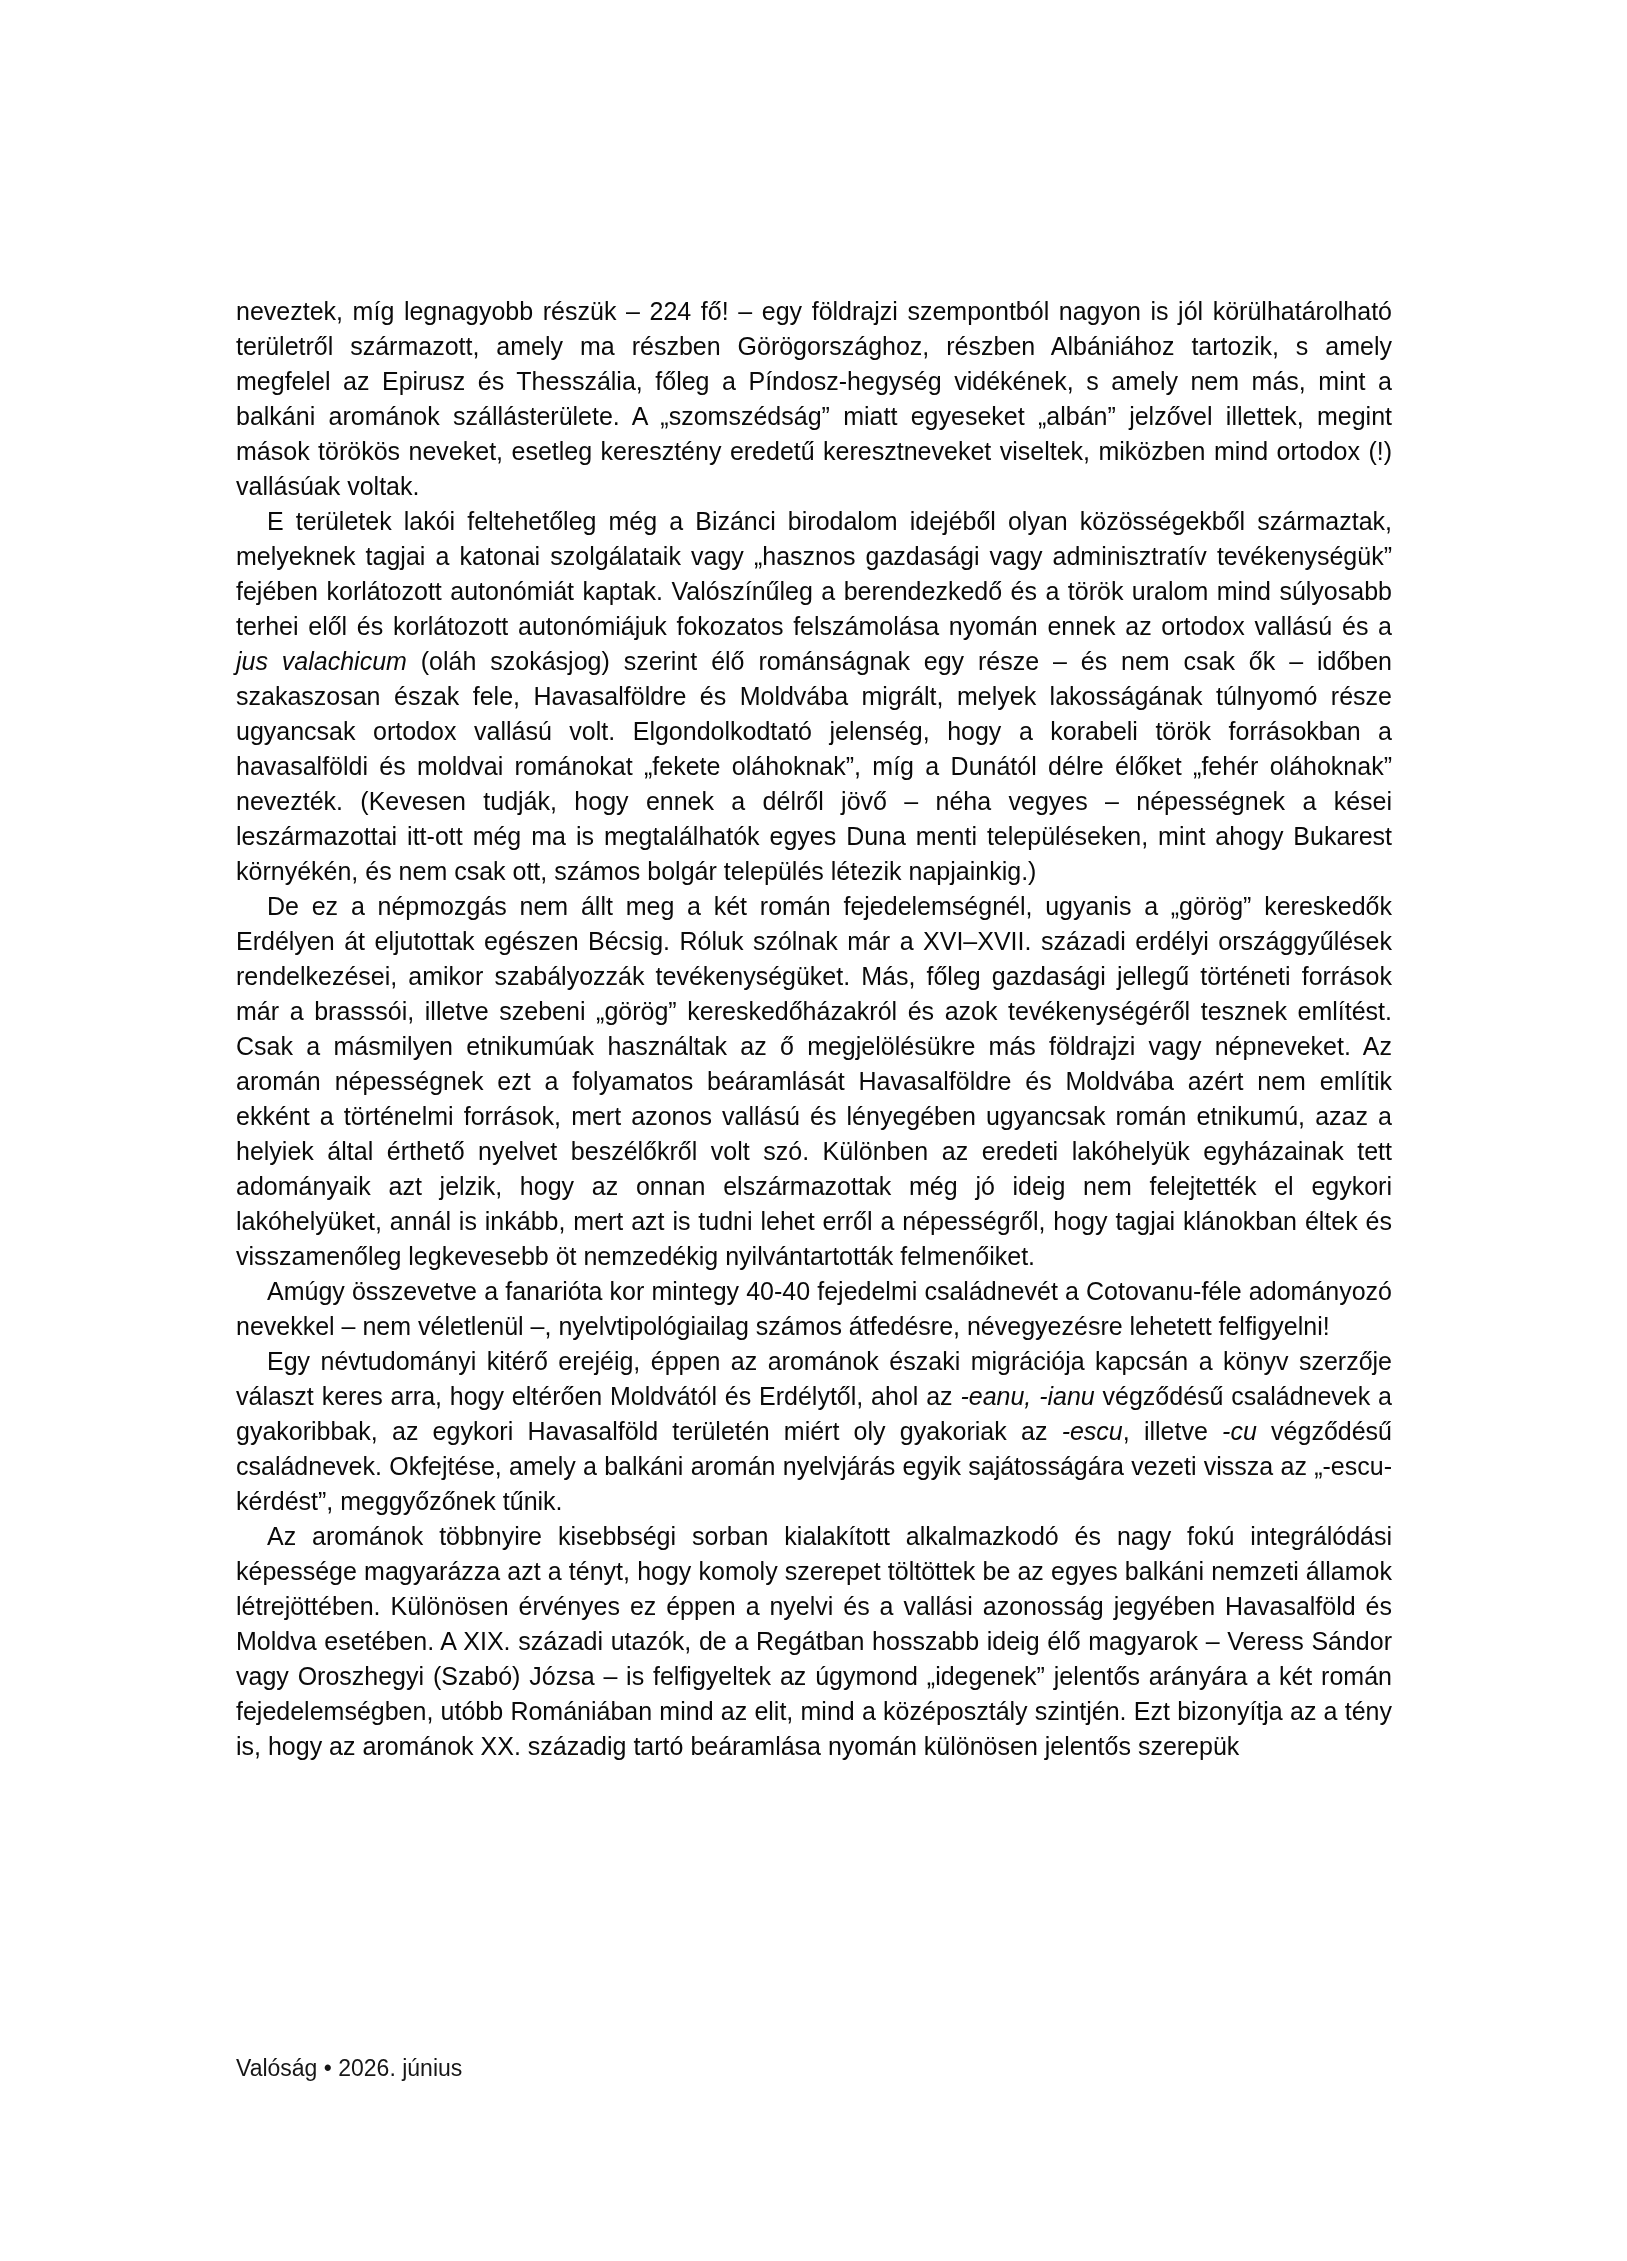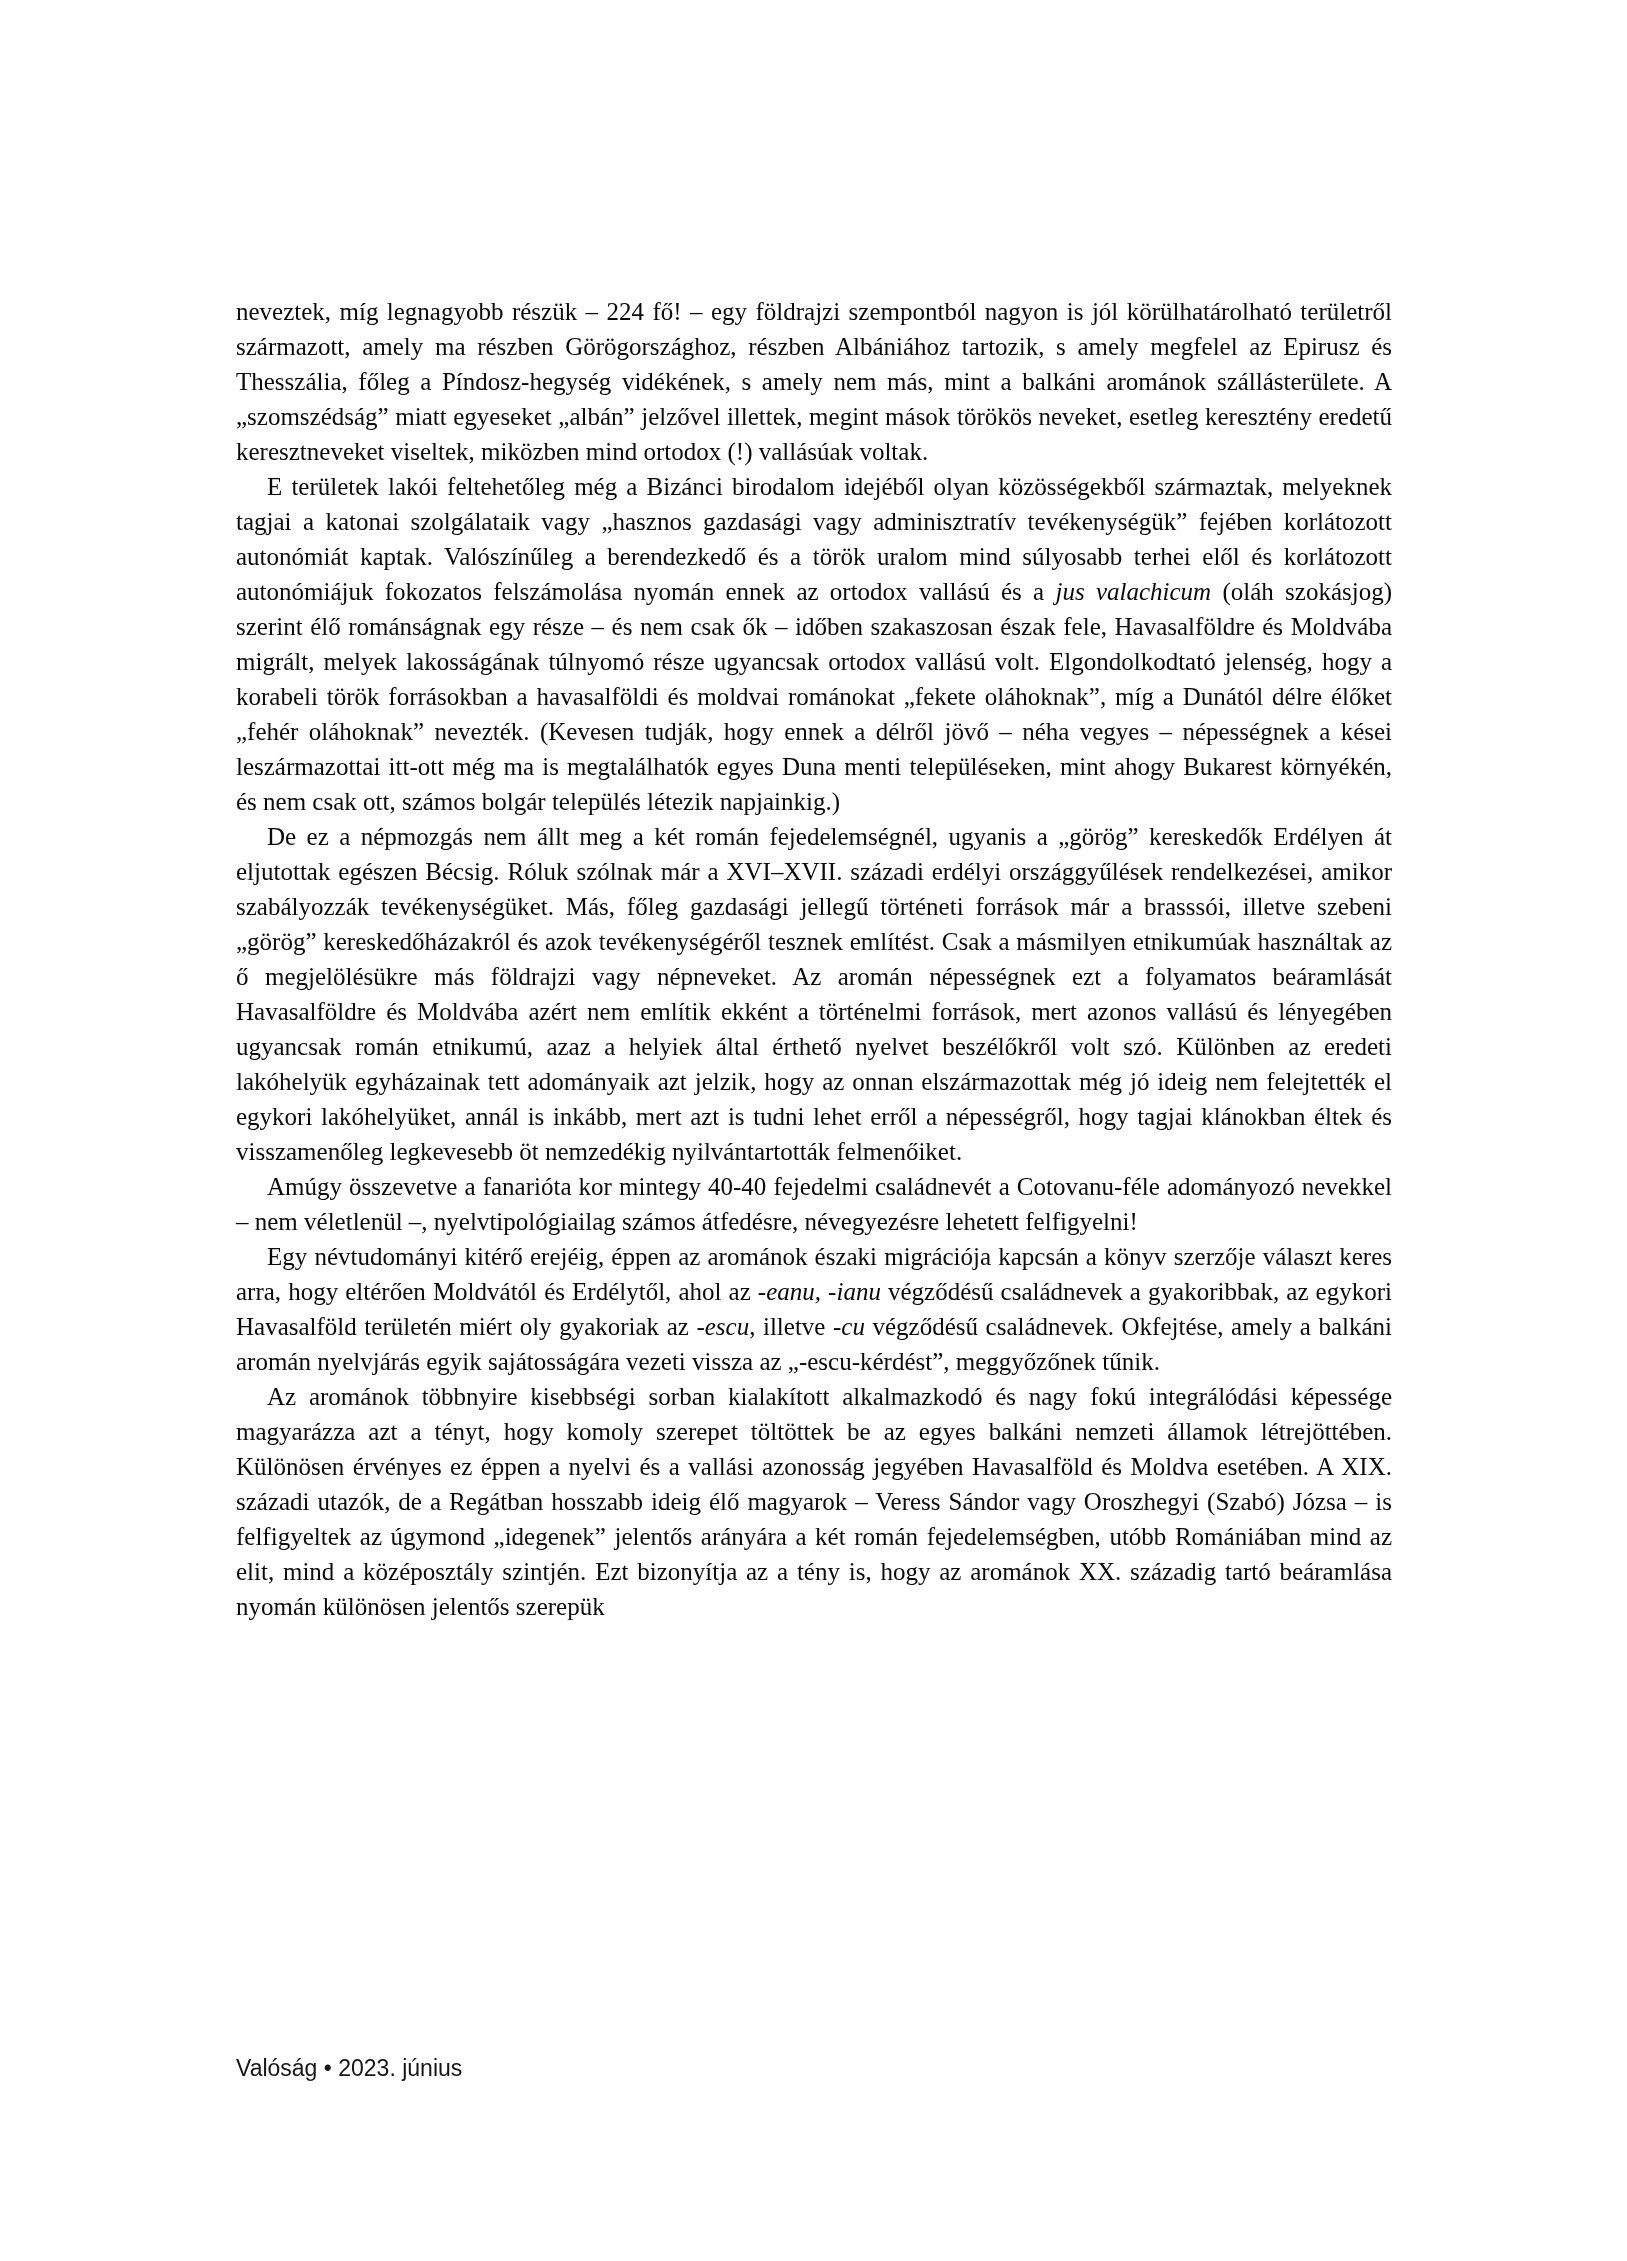--- a/index.html
+++ b/index.html
@@ -31,21 +31,21 @@
   .running-title {
     transform: scaleX(0.87);
     transform-origin: left center;
     letter-spacing: 0.2px;
   }
   .body-text {
     position: absolute;
     left: 236px;
     top: 294px;
     width: 1156px;
-    font-family: Liberation Serif, serif;
+    font-family: Liberation Sans, sans-serif;
     font-size: 25px;
     line-height: 35px;
     color: #0a0a0a;
     text-align: justify;
     hyphens: auto;
     -webkit-hyphens: auto;
   }
   .para {
     margin: 0;
     text-align: justify;
@@ -75,16 +75,16 @@
   <div class="body-text">
       <p class="para"><span>neveztek, míg legnagyobb részük – 224 fő! – egy földrajzi szempontból nagyon is jól körülhatárolható területről származott, amely ma részben Görögországhoz, részben Albániához tartozik, s amely megfelel az Epirusz és Thesszália, főleg a Píndosz-hegység vidékének, s amely nem más, mint a balkáni arománok szállásterülete. A „szomszédság” miatt egyeseket „albán” jelzővel illettek, megint mások törökös neveket, esetleg keresztény eredetű keresztneveket viseltek, miközben mind ortodox (!) vallásúak voltak.</span></p>
       <p class="para indent"><span>E területek lakói feltehetőleg még a Bizánci birodalom idejéből olyan közösségekből származtak, melyeknek tagjai a katonai szolgálataik vagy „hasznos gazdasági vagy adminisztratív tevékenységük” fejében korlátozott autonómiát kaptak. Valószínűleg a berendezkedő és a török uralom mind súlyosabb terhei elől és korlátozott autonómiájuk fokozatos felszámolása nyomán ennek az ortodox vallású és a </span><em>jus valachicum</em><span> (oláh szokásjog) szerint élő románságnak egy része – és nem csak ők – időben szakaszosan észak fele, Havasalföldre és Moldvába migrált, melyek lakosságának túlnyomó része ugyancsak ortodox vallású volt. Elgondolkodtató jelenség, hogy a korabeli török forrásokban a havasalföldi és moldvai románokat „fekete oláhoknak”, míg a Dunától délre élőket „fehér oláhoknak” nevezték. (Kevesen tudják, hogy ennek a délről jövő – néha vegyes – népességnek a kései leszármazottai itt-ott még ma is megtalálhatók egyes Duna menti településeken, mint ahogy Bukarest környékén, és nem csak ott, számos bolgár település létezik napjainkig.)</span></p>
       <p class="para indent"><span>De ez a népmozgás nem állt meg a két román fejedelemségnél, ugyanis a „görög” kereskedők Erdélyen át eljutottak egészen Bécsig. Róluk szólnak már a XVI–XVII. századi erdélyi országgyűlések rendelkezései, amikor szabályozzák tevékenységüket. Más, főleg gazdasági jellegű történeti források már a brasssói, illetve szebeni „görög” kereskedőházakról és azok tevékenységéről tesznek említést. Csak a másmilyen etnikumúak használtak az ő megjelölésükre más földrajzi vagy népneveket. Az aromán népességnek ezt a folyamatos beáramlását Havasalföldre és Moldvába azért nem említik ekként a történelmi források, mert azonos vallású és lényegében ugyancsak román etnikumú, azaz a helyiek által érthető nyelvet beszélőkről volt szó. Különben az eredeti lakóhelyük egyházainak tett adományaik azt jelzik, hogy az onnan elszármazottak még jó ideig nem felejtették el egykori lakóhelyüket, annál is inkább, mert azt is tudni lehet erről a népességről, hogy tagjai klánokban éltek és visszamenőleg legkevesebb öt nemzedékig nyilvántartották felmenőiket.</span></p>
       <p class="para indent"><span>Amúgy összevetve a fanarióta kor mintegy 40-40 fejedelmi családnevét a Cotovanu-féle adományozó nevekkel – nem véletlenül –, nyelvtipológiailag számos átfedésre, névegyezésre lehetett felfigyelni!</span></p>
       <p class="para indent"><span>Egy névtudományi kitérő erejéig, éppen az arománok északi migrációja kapcsán a könyv szerzője választ keres arra, hogy eltérően Moldvától és Erdélytől, ahol az </span><em>-eanu,</em><span> </span><em>-ianu</em><span> végződésű családnevek a gyakoribbak, az egykori Havasalföld területén miért oly gyakoriak az </span><em>-escu</em><span>, illetve </span><em>-cu</em><span> végződésű családnevek. Okfejtése, amely a balkáni aromán nyelvjárás egyik sajátosságára vezeti vissza az „-escu-kérdést”, meggyőzőnek tűnik.</span></p>
       <p class="para indent"><span>Az arománok többnyire kisebbségi sorban kialakított alkalmazkodó és nagy fokú integrálódási képessége magyarázza azt a tényt, hogy komoly szerepet töltöttek be az egyes balkáni nemzeti államok létrejöttében. Különösen érvényes ez éppen a nyelvi és a vallási azonosság jegyében Havasalföld és Moldva esetében. A XIX. századi utazók, de a Regátban hosszabb ideig élő magyarok – Veress Sándor vagy Oroszhegyi (Szabó) Józsa – is felfigyeltek az úgymond „idegenek” jelentős arányára a két román fejedelemségben, utóbb Romániában mind az elit, mind a középosztály szintjén. Ezt bizonyítja az a tény is, hogy az arománok XX. századig tartó beáramlása nyomán különösen jelentős szerepük</span></p>
     </div>
 
   <div class="footer">
-    <span>Valóság • 2023. június</span>
+    <span>Valóság • 2026. június</span>
   </div>
 </div>
 
 
 </body></html>

